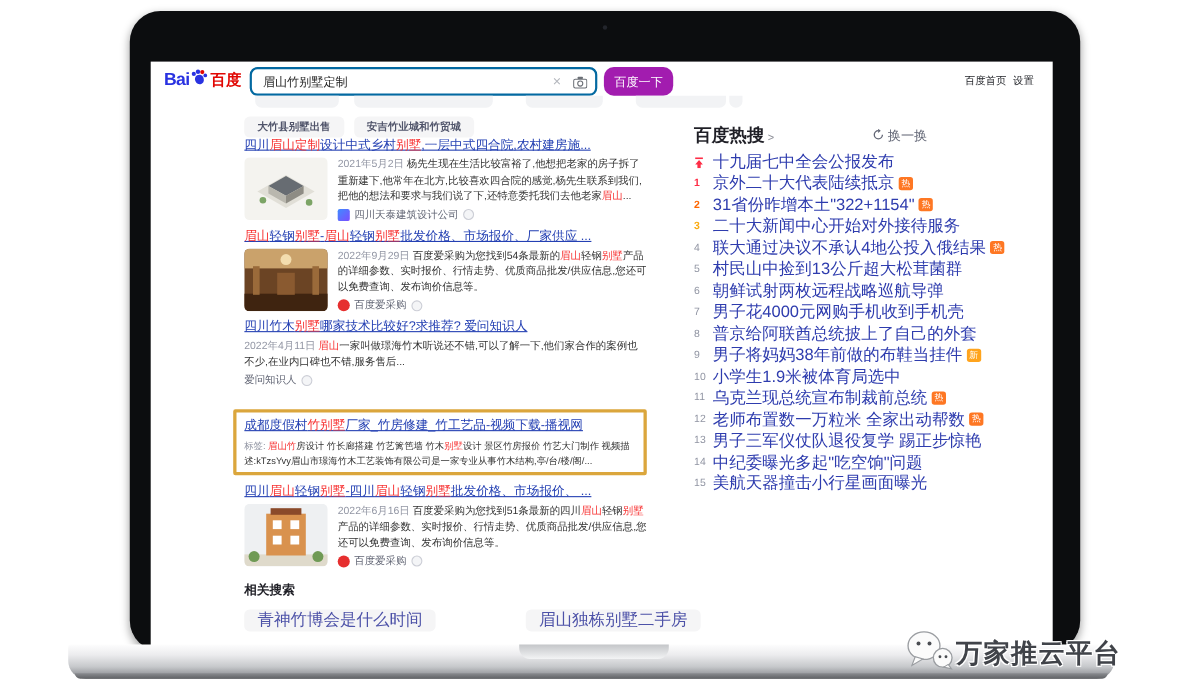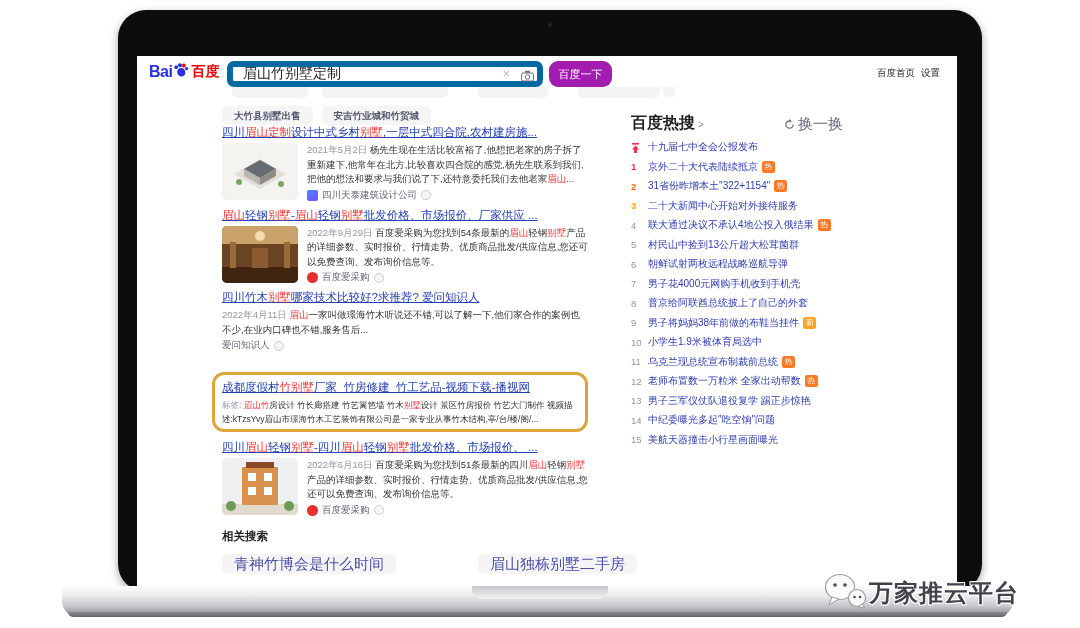--- a/index.html
+++ b/index.html
@@ -17,22 +17,22 @@
         background:linear-gradient(180deg,#8a8c90,#606265);border-radius:0 0 14px 14px;}
   .notch{position:absolute;left:472px;top:586px;width:136px;height:13px;z-index:4;
         background:linear-gradient(180deg,#c4c6c9,#f3f4f5);border-radius:0 0 10px 10px;}
   .screen{position:absolute;left:137px;top:56px;width:820px;height:533px;background:#fff;
         overflow:hidden;z-index:2;}
   
   .logo{position:absolute;left:12px;top:6px;display:flex;align-items:center;gap:1px;}
   .logo-bai{color:#2932e1;font-weight:bold;font-size:16px;letter-spacing:-0.5px;}
   .logo-cn{color:#e10602;font-weight:bold;font-size:14px;margin-left:1px;}
   .search-wrap{position:absolute;left:90px;top:5px;width:316px;height:26px;}
-  .search-input{width:100%;height:100%;box-sizing:border-box;border:6px solid #0369a1;border-radius:7px;
-        padding:0 56px 0 10px;font-size:14px;color:#1f1f1f;outline:none;font-family:inherit;}
+  .search-input{width:100%;height:100%;box-sizing:border-box;border:2px solid #0369a1;border-radius:7px;
+        padding:0 56px 0 10px;font-size:11px;color:#1f1f1f;outline:none;font-family:inherit;}
   .clear-x{position:absolute;right:33px;top:5px;font-size:13px;line-height:15px;color:#b4b7bd;cursor:pointer;}
   .cam-ic{position:absolute;right:9px;top:7px;}
   .baidu-btn{position:absolute;left:412px;top:5px;width:63px;height:26px;background:#a21caf;color:#fff;
         border:none;border-radius:9px;font-size:11px;font-family:inherit;cursor:pointer;}
   .nav-link{position:absolute;top:11px;font-size:9.5px;color:#24262b;cursor:pointer;}
   .nav-home{left:740px;} .nav-set{left:784px;}
   
   .cut-row{position:absolute;left:85px;top:31px;width:465px;height:12px;overflow:hidden;}
   .cutchip{position:absolute;top:0;height:22px;background:#f2f3f5;border-radius:6px;transform:translateY(-11px);}
   .cutchip .smear{margin:13px 7px 0 7px;height:5px;border-radius:2px;opacity:.75;filter:blur(.7px);
@@ -51,41 +51,41 @@
   .thumb{width:76px;height:57px;border-radius:5px;overflow:hidden;flex:none;cursor:pointer;}
   .thumb svg{display:block;}
   .r-right{flex:1;min-width:0;}
   .r-snippet{font-size:9.5px;line-height:14.5px;color:#333;word-break:break-all;}
   .r-source{margin-top:2px;display:flex;align-items:center;gap:4px;font-size:9.5px;color:#626675;}
   .fav{width:11px;height:11px;flex:none;}
   .fav-tiantai{background:linear-gradient(135deg,#3f8cff,#7c4dff);border-radius:2px;}
   .fav-aicaigou{background:#e62f2f;border-radius:50%;}
   .fav-boshi{background:#3a3f47;border-radius:2px;}
   .src-more{width:8px;height:8px;border-radius:50%;border:1px solid #ccced6;background:#f4f5f7;}
-  .boxed{border:3px solid #dba63c;border-radius:12px;margin:20px 0 8px -10px;padding:5px 8px 3px 7px;}
+  .boxed{border:3px solid #dba63c;border-radius:2px;margin:20px 0 8px -10px;padding:5px 8px 3px 7px;}
   .boxed .r-snippet{font-size:8.5px;line-height:14px;}
   .related-title{margin-top:12px;font-size:11.5px;font-weight:bold;color:#1f1f26;}
   .related-chips{position:relative;height:22px;margin-top:10px;}
   .rchip{position:absolute;top:0;height:20px;line-height:20px;padding:0 12px;background:#f5f5f6;
         border-radius:5px;font-size:15px;color:#4d52a8;white-space:nowrap;cursor:pointer;}
   
   .side{position:absolute;left:494px;top:57px;width:212px;}
   .hs-head{position:relative;height:16px;}
   .hs-title{font-size:16px;font-weight:bold;color:#1f1f26;cursor:pointer;}
   .hs-chev{font-size:10px;color:#8e9099;margin-left:3px;}
   .hs-refresh{position:absolute;right:0;top:2px;display:flex;align-items:center;gap:3px;
-        font-size:15px;color:#626675;cursor:pointer;}
+        font-size:12px;color:#626675;cursor:pointer;}
   .hs-list{margin-top:12px;}
   .hs-item{display:flex;align-items:center;height:12px;margin-bottom:7.5px;white-space:nowrap;}
   .hs-rank{width:17px;flex:none;font-size:9.5px;color:#9195a3;}
   .hs-rank.top svg{display:block;margin-top:1px;}
   .hs-rank.r1{color:#fe2d46;font-weight:bold;}
   .hs-rank.r2{color:#ff6600;font-weight:bold;}
   .hs-rank.r3{color:#faa90e;font-weight:bold;}
-  .hs-text{font-size:10px;color:#2e3cae;cursor:pointer;}
+  .hs-text{font-size:15px;color:#2e3cae;cursor:pointer;}
   .hs-badge{margin-left:4px;font-size:8px;line-height:1;padding:2px 2.5px;border-radius:2.5px;
         color:#fff;background:#fe7723;}
   .hs-badge.new{background:#ffa41d;}
   
   .watermark{position:absolute;left:824px;top:572px;z-index:6;display:flex;align-items:center;gap:1px;}
   .wm-text{font-size:24px;font-weight:bold;color:#404349;letter-spacing:1px;
       text-shadow:1px 1px 0 #fff,-1px -1px 0 #fff,1px -1px 0 #fff,-1px 1px 0 #fff,0 1px 0 #fff,0 -1px 0 #fff;}
 </style>
 </head>
 <body>

